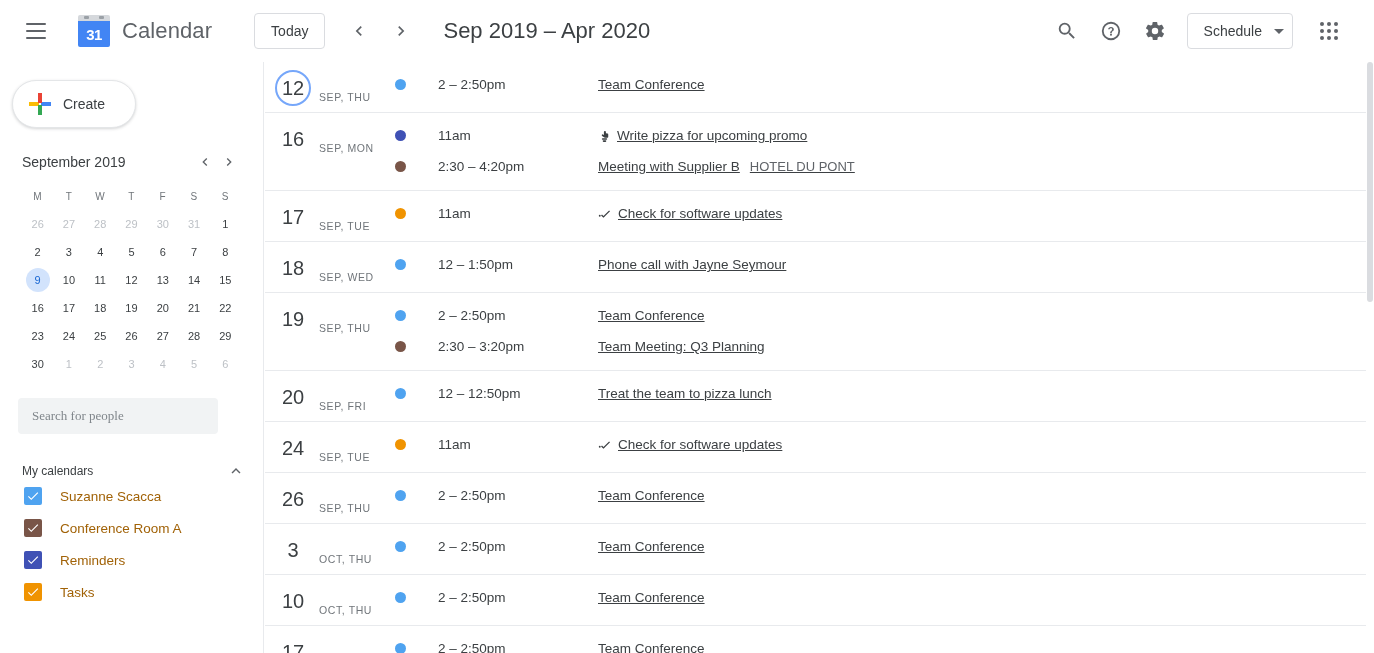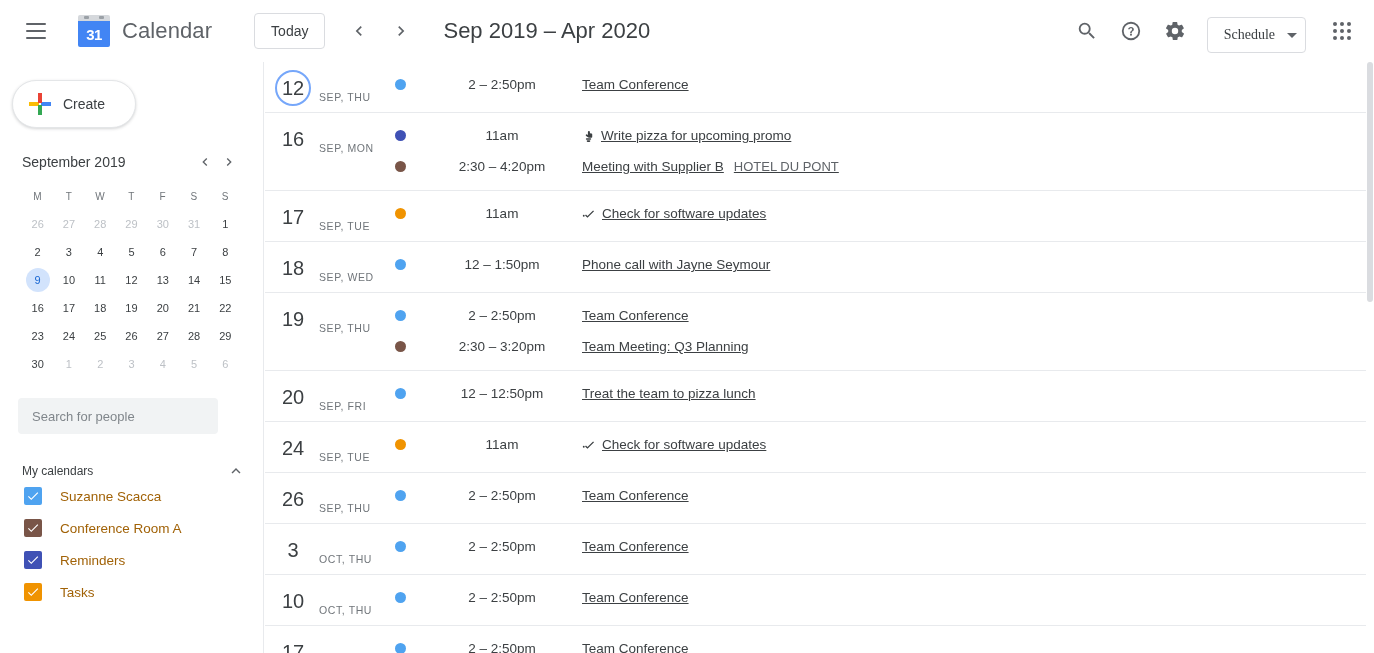--- a/index.html
+++ b/index.html
@@ -57,21 +57,21 @@
     display: flex; align-items: center; justify-content: center; cursor: pointer;
     color: #5f6368;
   }
   #nav-prev { margin-left: 16px; }
   .nav-arrow svg { display: block; }
 
   #date-range-title {
     margin-left: 24px; font-size: 22px; color: #3c4043; font-weight: 400; white-space: nowrap;
   }
 
-  .hdr-right { margin-left: auto; display: flex; align-items: flex-end; padding-right: 10px; font-family: Liberation Serif, serif; }
+  .hdr-right { margin-left: auto; display: flex; align-items: center; padding-right: 23px; }
   .icon-btn {
     width: 44px; height: 44px; border-radius: 50%; display: flex;
     align-items: center; justify-content: center; cursor: pointer; color: #5f6368;
   }
   #view-select {
     margin-left: 10px; height: 36px; padding: 0 8px 0 16px; min-width: 94px;
     border: 1px solid #dadce0; border-radius: 4px; background: #fff;
     display: flex; align-items: center; justify-content: space-between;
     font-size: 14px; color: #3c4043; cursor: pointer;
   }
@@ -125,21 +125,21 @@
     width: 24px; height: 24px; border-radius: 50%;
     display: flex; align-items: center; justify-content: center;
   }
   .mini-day.muted span { color: #bdc1c6; }
   .mini-day.today span { background: #d2e3fc; color: #1967d2; font-weight: 500; }
 
   
   #search-people {
     margin: 22px 18px 0 18px; height: 36px; background: #f1f3f4;
     border-radius: 4px; border: none; width: 200px;
-    padding: 0 14px; font-size: 13px; color: #3c4043; font-family: Liberation Sans, sans-serif; outline: none;
+    padding: 0 14px; font-size: 13px; color: #3c4043; font-family: Liberation Serif, serif; outline: none;
   }
   #search-people::placeholder { color: #80868b; }
 
   
   #my-cal-header {
     margin: 28px 18px 0 22px; display: flex; align-items: center; cursor: pointer;
   }
   #my-cal-title { font-size: 12px; color: #3c4043; font-weight: 500; }
   #my-cal-chevron { margin-left: auto; color: #5f6368; display: flex; }
   .cal-item { display: flex; align-items: center; height: 32px; padding-left: 24px; cursor: pointer; }
@@ -174,21 +174,21 @@
   .row-date.is-today .row-daynum {
     border: 2px solid #76a7fa; border-radius: 50%;
   }
   .row-dow {
     margin-left: 8px; font-size: 10.5px; color: #70757a;
     letter-spacing: 0.6px; text-transform: uppercase; white-space: nowrap;
   }
   .row-events { flex: 1; padding: 7px 0 8px 0; }
   .ev-line { display: flex; align-items: center; height: 31px; }
   .ev-dot { width: 11px; height: 11px; border-radius: 50%; flex: none; }
-  .ev-time { width: 160px; margin-left: 16px; font-size: 13.5px; color: #3c4043; white-space: nowrap; text-align: center; }
+  .ev-time { width: 160px; margin-left: 32px; font-size: 13.5px; color: #3c4043; white-space: nowrap; }
   .ev-title { font-size: 13.5px; color: #3c4043; display: flex; align-items: flex-end; white-space: nowrap; text-decoration: underline; }
   .ev-icon { margin-right: 6px; display: inline-flex; align-items: center; color: #3c4043; }
   .ev-loc { margin-left: 10px; font-size: 13px; color: #5f6368; }
 
   
   #schedule-scrollbar {
     position: absolute; top: 62px; right: 0; width: 8px; height: 591px;
     background: #fff;
   }
   #schedule-scrollbar .thumb {

